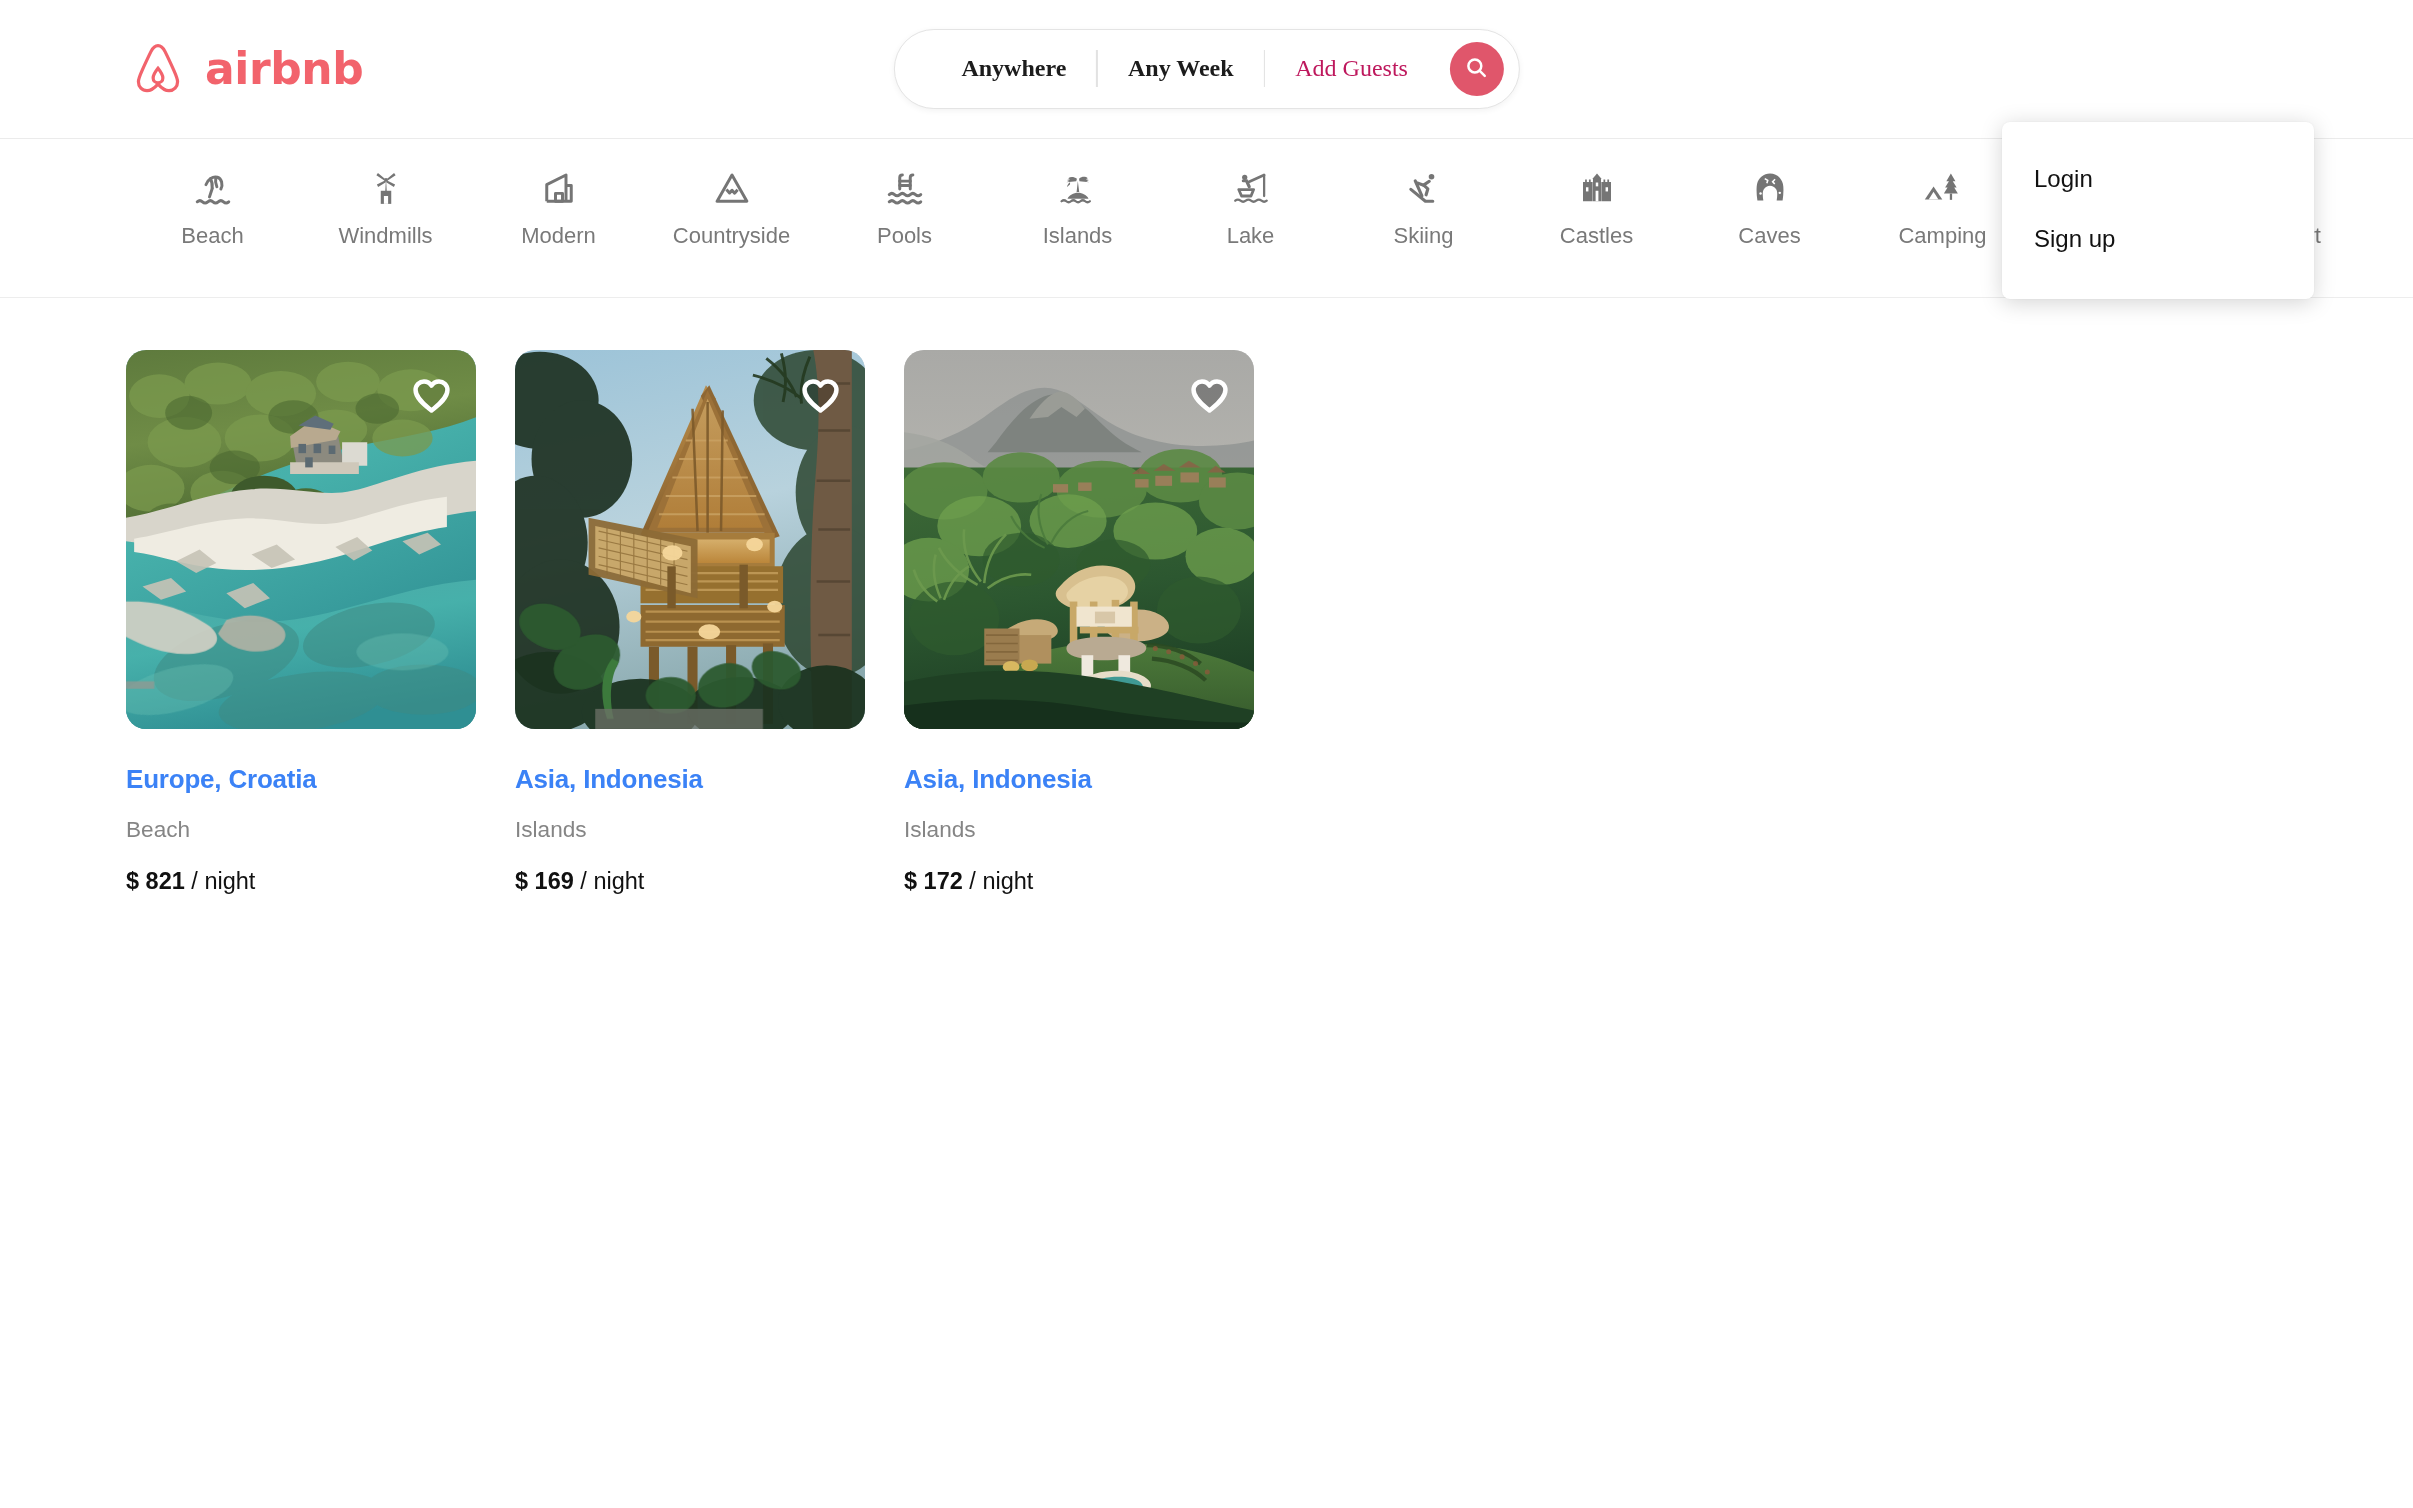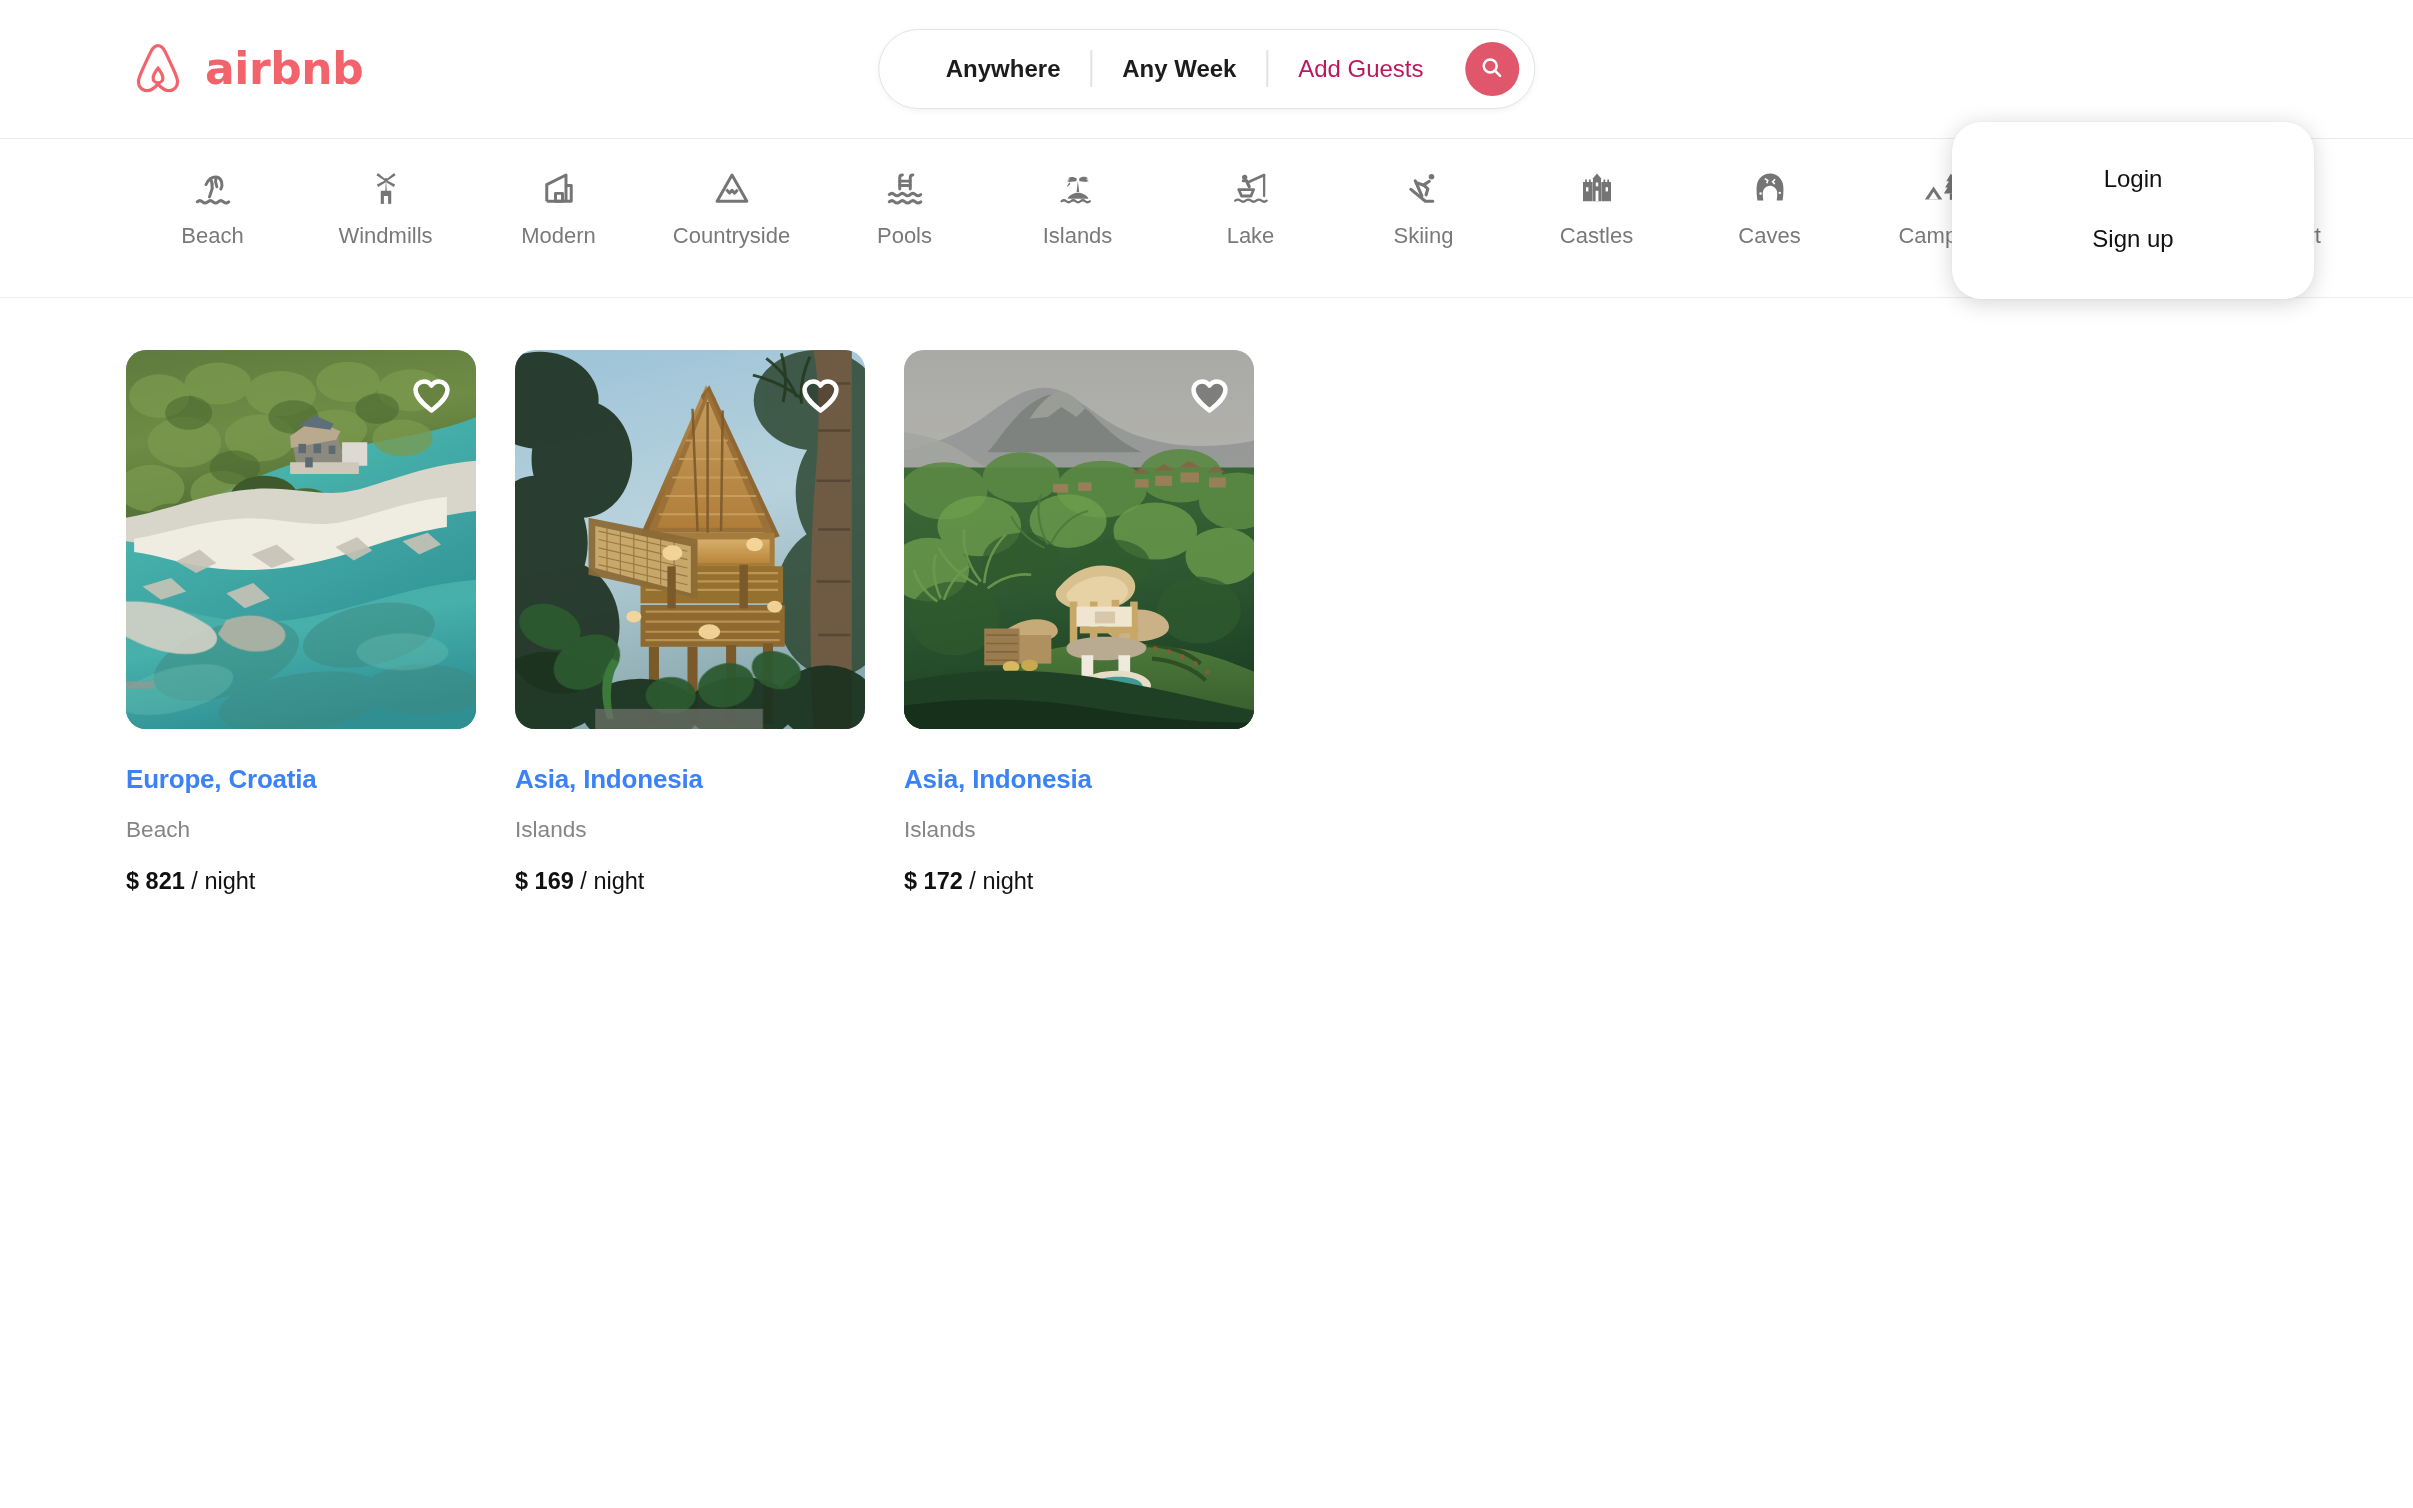--- a/index.html
+++ b/index.html
@@ -55,21 +55,21 @@
     padding: 0 15px 0 37px;
   }
   .search-seg {
     font-size: 24px;
     color: #1c1c1c;
     font-weight: 600;
     padding: 0 30px;
     white-space: nowrap;
     background: none;
     border: none;
-    font-family: Liberation Sans, sans-serif;
+    font-family: Liberation Serif, serif;
     cursor: pointer;
   }
   .search-seg.muted { color: #be185d; font-weight: 500; }
   .search-div { width: 1.7px; height: 37px; background: #e2e2e2; }
   .search-btn {
     width: 54px; height: 54px;
     border-radius: 50%;
     background: #E0566B;
     border: none;
     margin-left: 11.7px;
@@ -124,27 +124,26 @@
     width: 68%; height: 56%;
     background: #e8e8e8;
     border-radius: 50% 50% 0 0;
   }
 
   
   .dropdown {
     position: absolute;
     right: 99px;
     top: 122px;
-    width: 362px;
+    width: 312px;
     background: #fff;
-    border-radius: 29px;
+    border-radius: 8px;
     box-shadow: 0 3.4px 22px rgba(0,0,0,0.17), 0 0 1.7px rgba(0,0,0,0.06);
     padding: 27px 0 30px 0;
     z-index: 50;
-    text-align: center;
   }
   .dropdown-item {
     font-size: 24px;
     color: #111;
     padding: 16px 32px;
     cursor: pointer;
     white-space: nowrap;
   }
 
   

